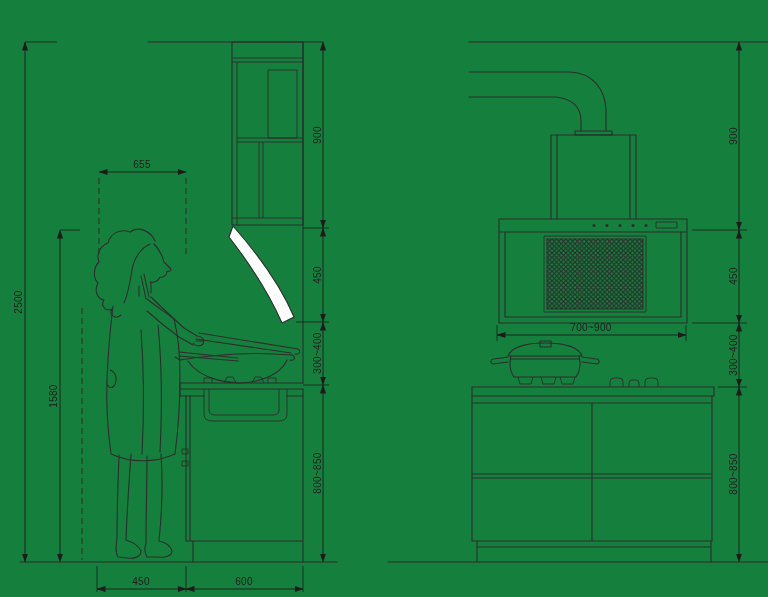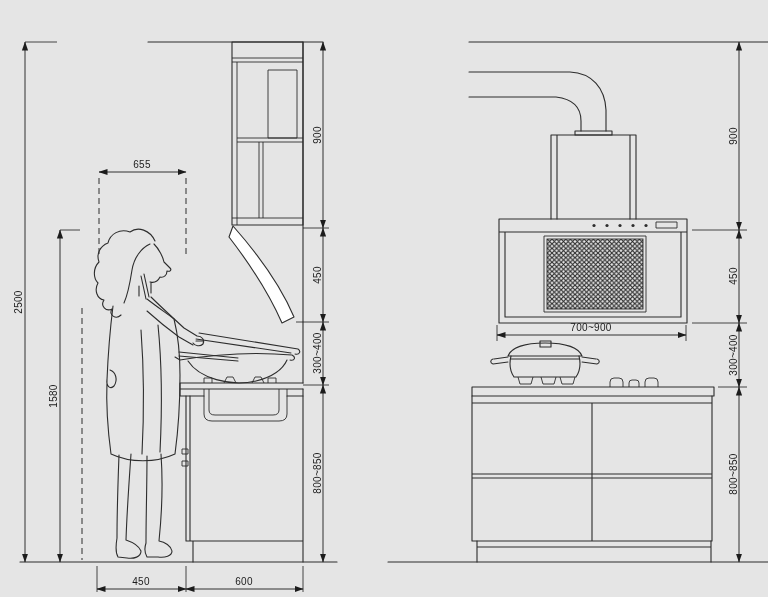--- a/index.html
+++ b/index.html
@@ -1,16 +1,16 @@
 <!DOCTYPE html>
 <html><head>
 <meta charset="utf-8">
 <style>
   html,body{margin:0;padding:0;background:#ffffff;}
-  .canvas{position:relative;width:768px;height:597px;background:#e5e5e5;overflow:hidden;
+  .canvas{position:relative;width:768px;height:597px;background:#15803d;overflow:hidden;
           font-family:"Liberation Sans", sans-serif;}
   svg{position:absolute;left:0;top:0;}
   .ln{fill:none;stroke:#2d2d2d;stroke-width:1.1;stroke-linecap:round;stroke-linejoin:round;}
   .thin{fill:none;stroke:#2d2d2d;stroke-width:0.9;}
   .dim{fill:none;stroke:#1c1c1c;stroke-width:0.9;}
   .ext{fill:none;stroke:#1c1c1c;stroke-width:0.8;}
   .dash{fill:none;stroke:#2d2d2d;stroke-width:1;stroke-dasharray:6 4;}
   .blade{fill:#ffffff;stroke:#2d2d2d;stroke-width:1.1;stroke-linejoin:round;}
   .dot{fill:#2d2d2d;stroke:none;}
   text.dimlab{font-family:"Liberation Sans", sans-serif;font-size:10px;fill:#1c1c1c;letter-spacing:.3px;}

